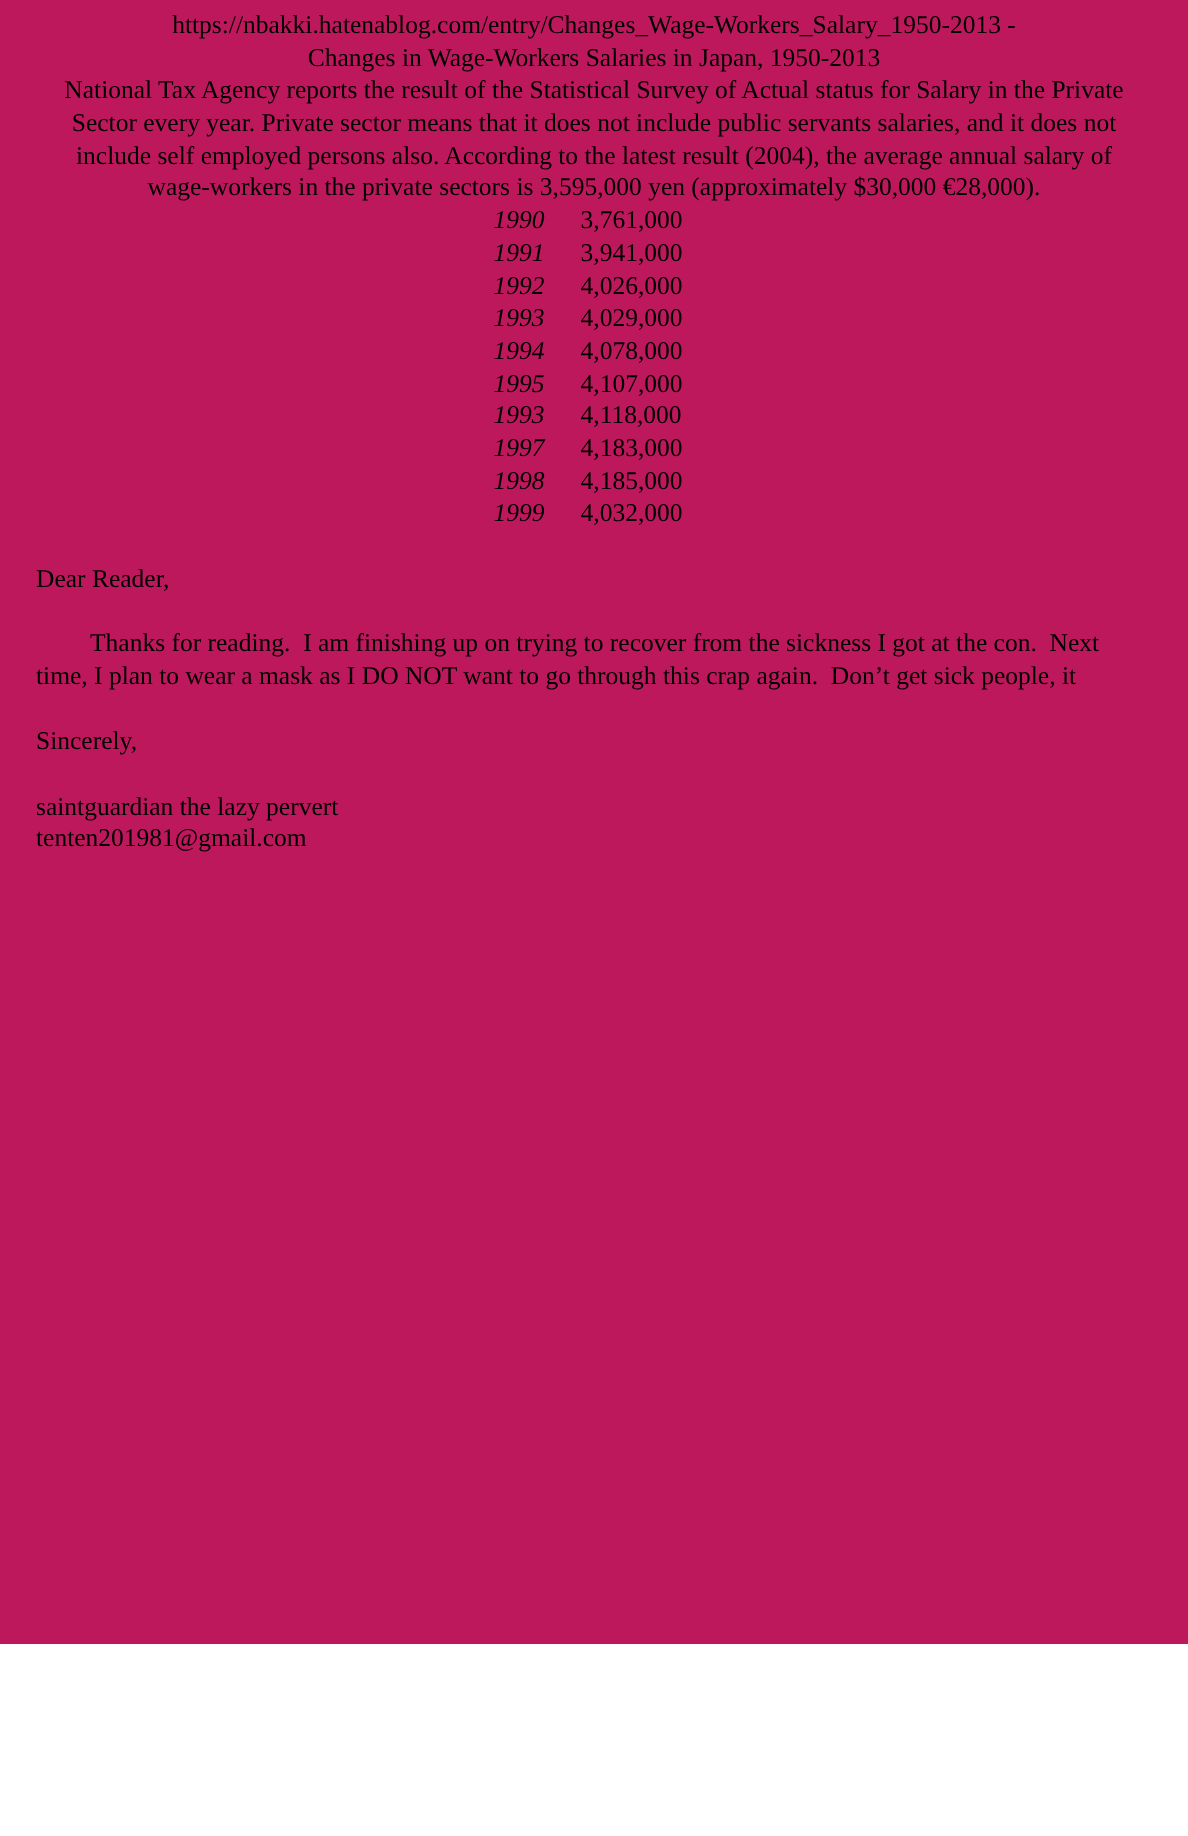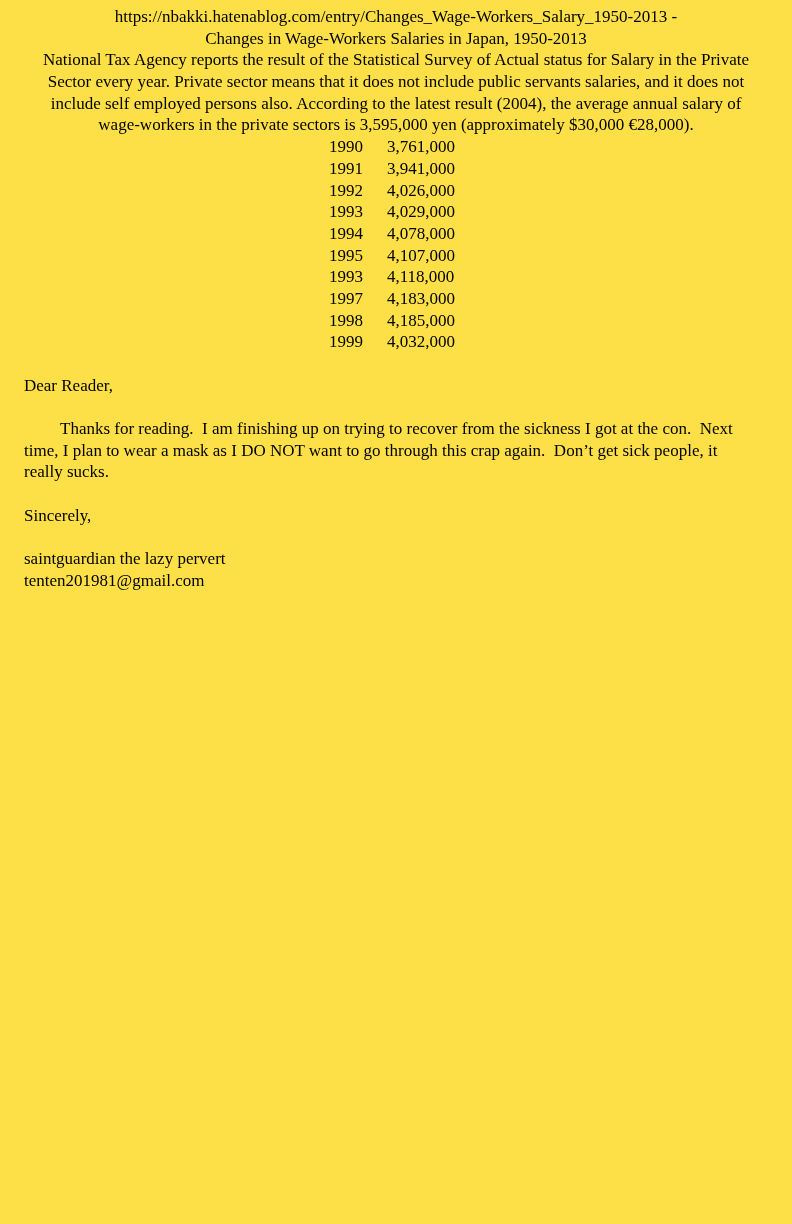--- a/index.html
+++ b/index.html
@@ -3,22 +3,22 @@
 <meta charset="utf-8">
 <style>
   html, body {
     margin: 0;
     padding: 0;
     background: #ffffff;
   }
   .page {
     position: relative;
     width: 792px;
-    height: 1224px;
-    background: #fde047;
+    height: 1096px;
+    background: #be185d;
     color: #000000;
     font-family: "Liberation Serif", "DejaVu Serif", serif;
     font-size: 17px;
     line-height: 21.7px;
     box-sizing: border-box;
     padding-top: 6px;
     overflow: hidden;
   }
   .line {
     white-space: pre;
@@ -32,20 +32,21 @@
   }
   .num-row {
     display: flex;
     justify-content: center;
     height: 21.7px;
   }
   .year-cell {
     width: 34px;
     text-align: center;
     white-space: pre;
+    font-style: italic;
   }
   .val-cell {
     width: 76px;
     margin-left: 24px;
     white-space: pre;
   }
   .letter {
     margin-left: 24px;
     margin-right: 18px;
   }
@@ -112,21 +113,20 @@
   </div>
 
   <div class="blank-line"></div>
 
   <div class="letter">
     <div class="line">Dear Reader,</div>
     <div class="blank-line"></div>
     <div>
       <div class="line indent">Thanks for reading.  I am finishing up on trying to recover from the sickness I got at the con.  Next</div>
       <div class="line">time, I plan to wear a mask as I DO NOT want to go through this crap again.  Don’t get sick people, it</div>
-      <div class="line">really sucks.</div>
     </div>
     <div class="blank-line"></div>
     <div class="line">Sincerely,</div>
     <div class="blank-line"></div>
     <div class="line">saintguardian the lazy pervert</div>
     <div class="line">tenten201981@gmail.com</div>
   </div>
 
 </div>
 

